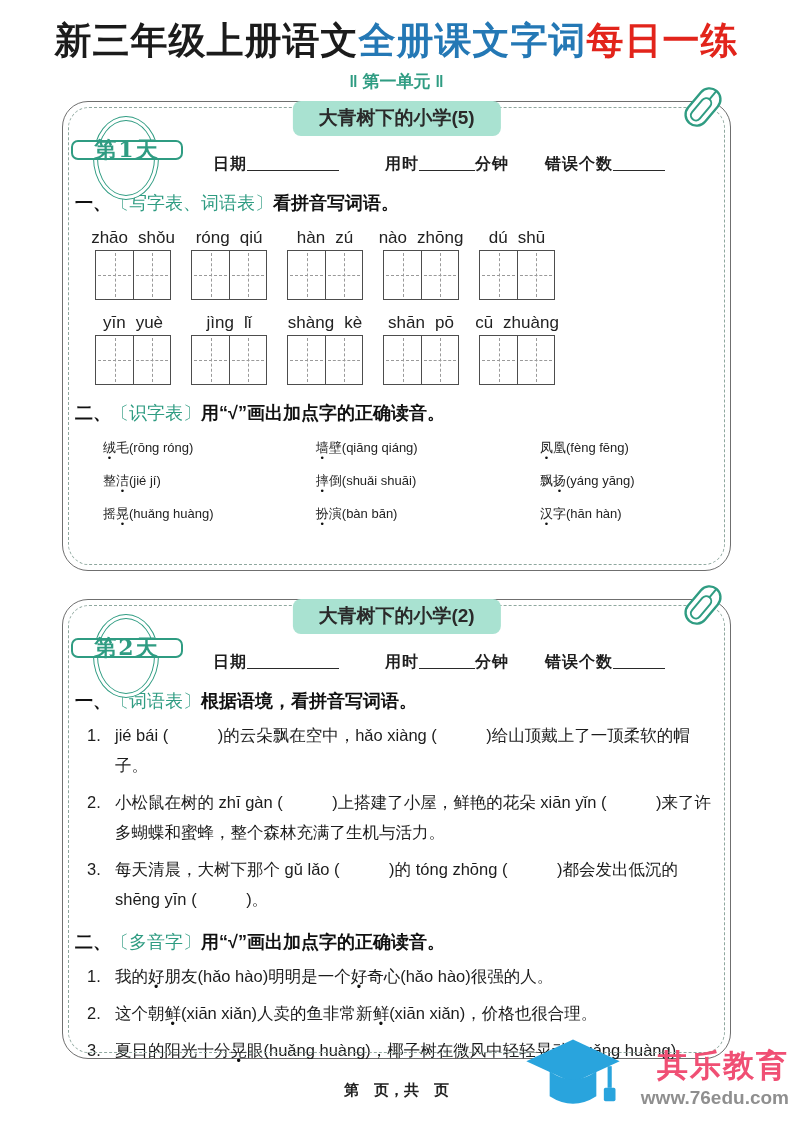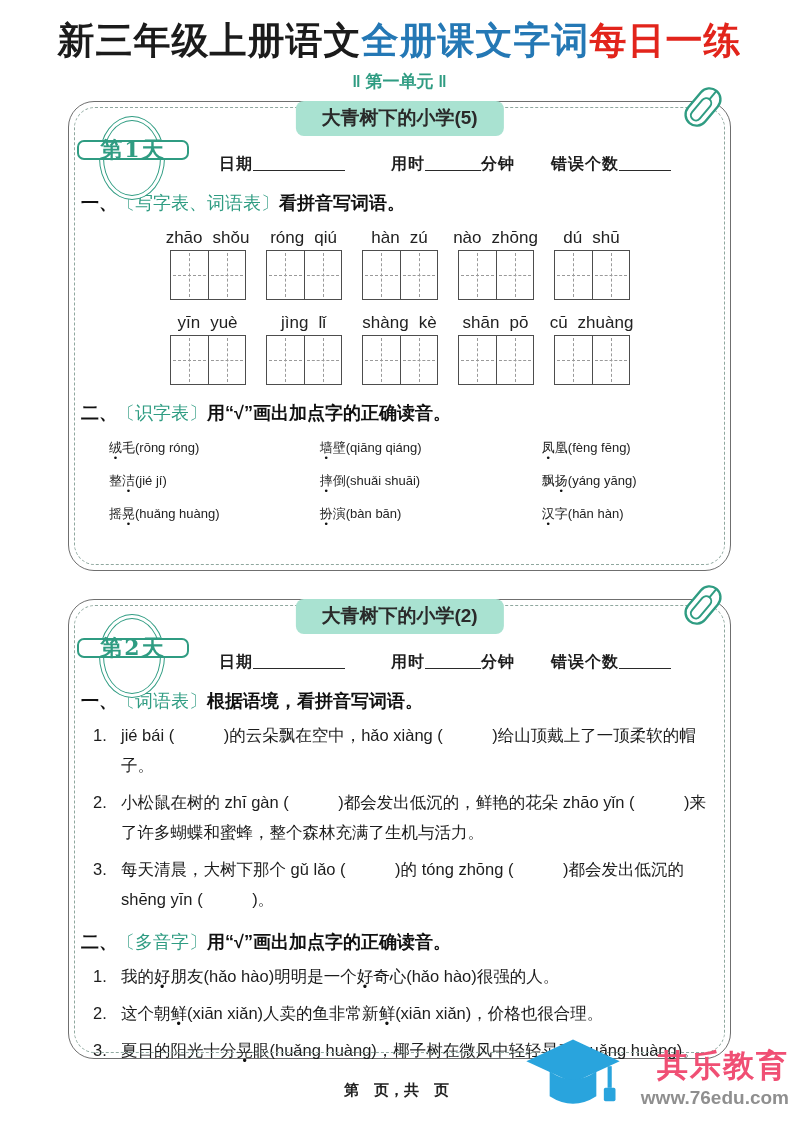--- a/index.html
+++ b/index.html
@@ -1,17 +1,17 @@
 <!DOCTYPE html>
 <html><head>
 <meta charset="utf-8">
 <style>
   * { margin:0; padding:0; box-sizing:border-box; }
   body { background:#ffffff; font-family:"Liberation Sans", sans-serif; }
-  .page { position:relative; width:793px; height:1122px; margin:0 auto; background:#ffffff; overflow:hidden;padding-left:6px; }
+  .page { position:relative; width:793px; height:1122px; margin:0 auto; background:#ffffff; overflow:hidden; }
 
   
   .title { text-align:center; padding-top:16px; font-size:37px; font-weight:bold;
            font-family:"DejaVu Serif","Liberation Serif",serif; letter-spacing:1px; }
   .t-black { color:#1b1b1b; }
   .t-blue  { color:#2478b5; }
   .t-red   { color:#e2241b; }
   .unit { text-align:center; margin-top:4px; font-size:17px; font-weight:bold; color:#2f9c82; }
 
   
@@ -46,21 +46,21 @@
   .ul-time { width:56px; }
   .ul-err  { width:52px; }
   .gap-err { margin-left:36px; }
 
   .sec-head { margin:16px 6px 0 12px; font-size:18px; color:#111; }
   .sec-num   { font-weight:bold; }
   .sec-tag   { color:#2f9c82; font-family:"Liberation Serif",serif; }
   .sec-title { font-weight:bold; }
 
   
-  .pinyin-row { display:flex; justify-content:center; padding:0 22px; margin-top:13px; }
+  .pinyin-row { display:flex; justify-content:flex-start; padding:0 22px; margin-top:13px; }
   .wunit { display:flex; flex-direction:column; align-items:center; }
   .pys { display:flex; width:96px; justify-content:center; gap:10px; font-size:17px;
          color:#222; margin-bottom:2px; white-space:nowrap; }
   .tian { display:inline-flex; border:1.6px solid #4d4d4d; background:#fff; }
   .cell { width:37px; height:48px; position:relative; }
   .cell + .cell { border-left:1.6px solid #4d4d4d; }
   .cell::before { content:""; position:absolute; left:50%; top:2px; bottom:2px;
                   border-left:1px dashed #9a9a9a; }
   .cell::after  { content:""; position:absolute; top:50%; left:2px; right:2px;
                   border-top:1px dashed #9a9a9a; }
@@ -266,21 +266,21 @@
       <span class="sec-num">一、</span><span class="sec-tag">〔词语表〕</span><span class="sec-title">根据语境，看拼音写词语。</span>
     </div>
 
     <div class="num-list">
         <div class="nrow">
           <span class="nnum">1.</span>
           <div class="ntext">jié bái (　　　)的云朵飘在空中，hǎo xiàng (　　　)给山顶戴上了一顶柔软的帽子。</div>
         </div>
         <div class="nrow">
           <span class="nnum">2.</span>
-          <div class="ntext">小松鼠在树的 zhī gàn (　　　)都会发出低沉的，鲜艳的花朵 zhāo yǐn (　　　)来了许多蝴蝶和蜜蜂，整个森林充满了生机与活力。</div>
+          <div class="ntext">小松鼠在树的 zhī gàn (　　　)上搭建了小屋，鲜艳的花朵 xiān yǐn (　　　)来了许多蝴蝶和蜜蜂，整个森林充满了生机与活力。</div>
         </div>
         <div class="nrow">
           <span class="nnum">3.</span>
           <div class="ntext">每天清晨，大树下那个 gǔ lǎo (　　　)的 tóng zhōng (　　　)都会发出低沉的 shēng yīn (　　　)。</div>
         </div>
       </div>
 
     <div class="sec-head">
       <span class="sec-num">二、</span><span class="sec-tag">〔多音字〕</span><span class="sec-title">用“√”画出加点字的正确读音。</span>
     </div>

